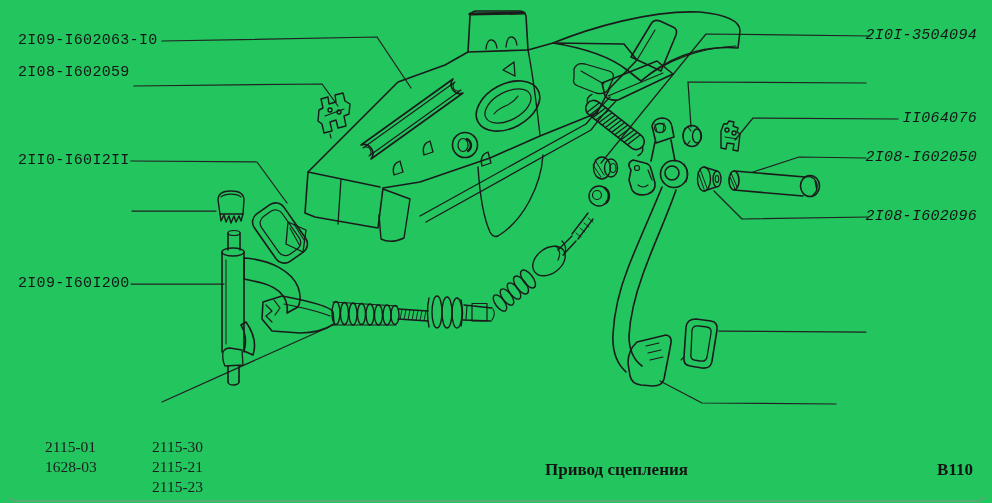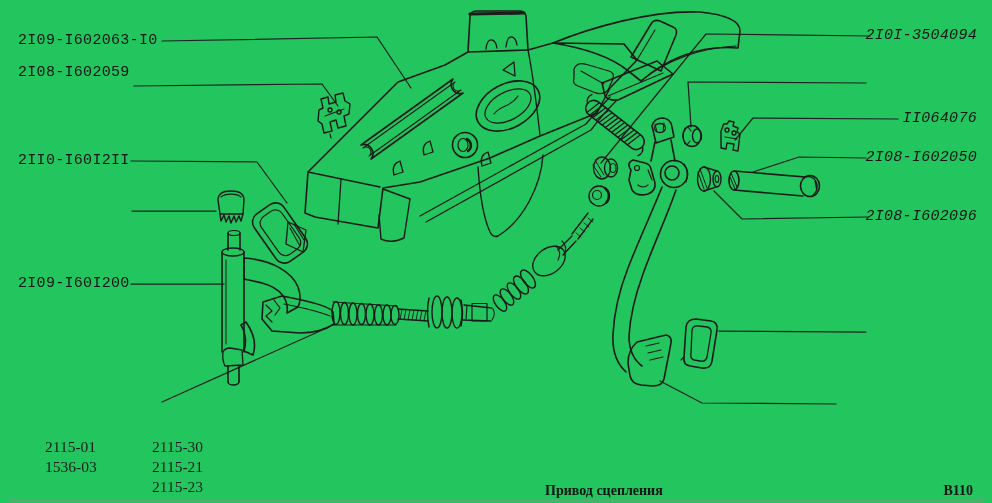--- a/index.html
+++ b/index.html
@@ -26,24 +26,23 @@
     font-family:"Liberation Serif", serif;
     font-size:15.5px;
     line-height:20px;
     color:#1d1d1d;
     white-space:nowrap;
   }
   .caption{
     position:absolute;
     font-family:"Liberation Serif", serif;
     font-weight:bold;
-    font-size:14px;
+    font-size:17px;
     color:#141414;
     white-space:nowrap;
-    margin-top:23px;
   }
 </style>
 </head>
 <body>
 
 <div class="page">
 
   <svg class="diagram-svg" width="992" height="503" viewBox="0 0 992 503">
     <g stroke="#1b1b1b" fill="none" stroke-width="1.6" stroke-linejoin="round" stroke-linecap="round">
 
@@ -286,21 +285,21 @@
   <div class="plabel" style="left:18px;top:152px">2II0-I60I2II</div>
   <div class="plabel" style="left:18px;top:275px">2I09-I60I200</div>
 
   <div class="plabel right" style="right:15px;top:27px">2I0I-3504094</div>
   <div class="plabel right" style="right:15px;top:110px">II064076</div>
   <div class="plabel right" style="right:15px;top:149px">2I08-I602050</div>
   <div class="plabel right" style="right:15px;top:208px">2I08-I602096</div>
 
   <div class="models" style="left:45px;top:437px">
     <div>2115-01</div>
-    <div>1536-03</div>
+    <div>1628-03</div>
   </div>
   <div class="models" style="left:152px;top:437px">
     <div>2115-30</div>
     <div>2115-21</div>
     <div>2115-23</div>
   </div>
 
   <div class="caption" style="left:545px;top:460px">Привод сцепления</div>
   <div class="caption" style="right:19px;top:460px">B110</div>
 

